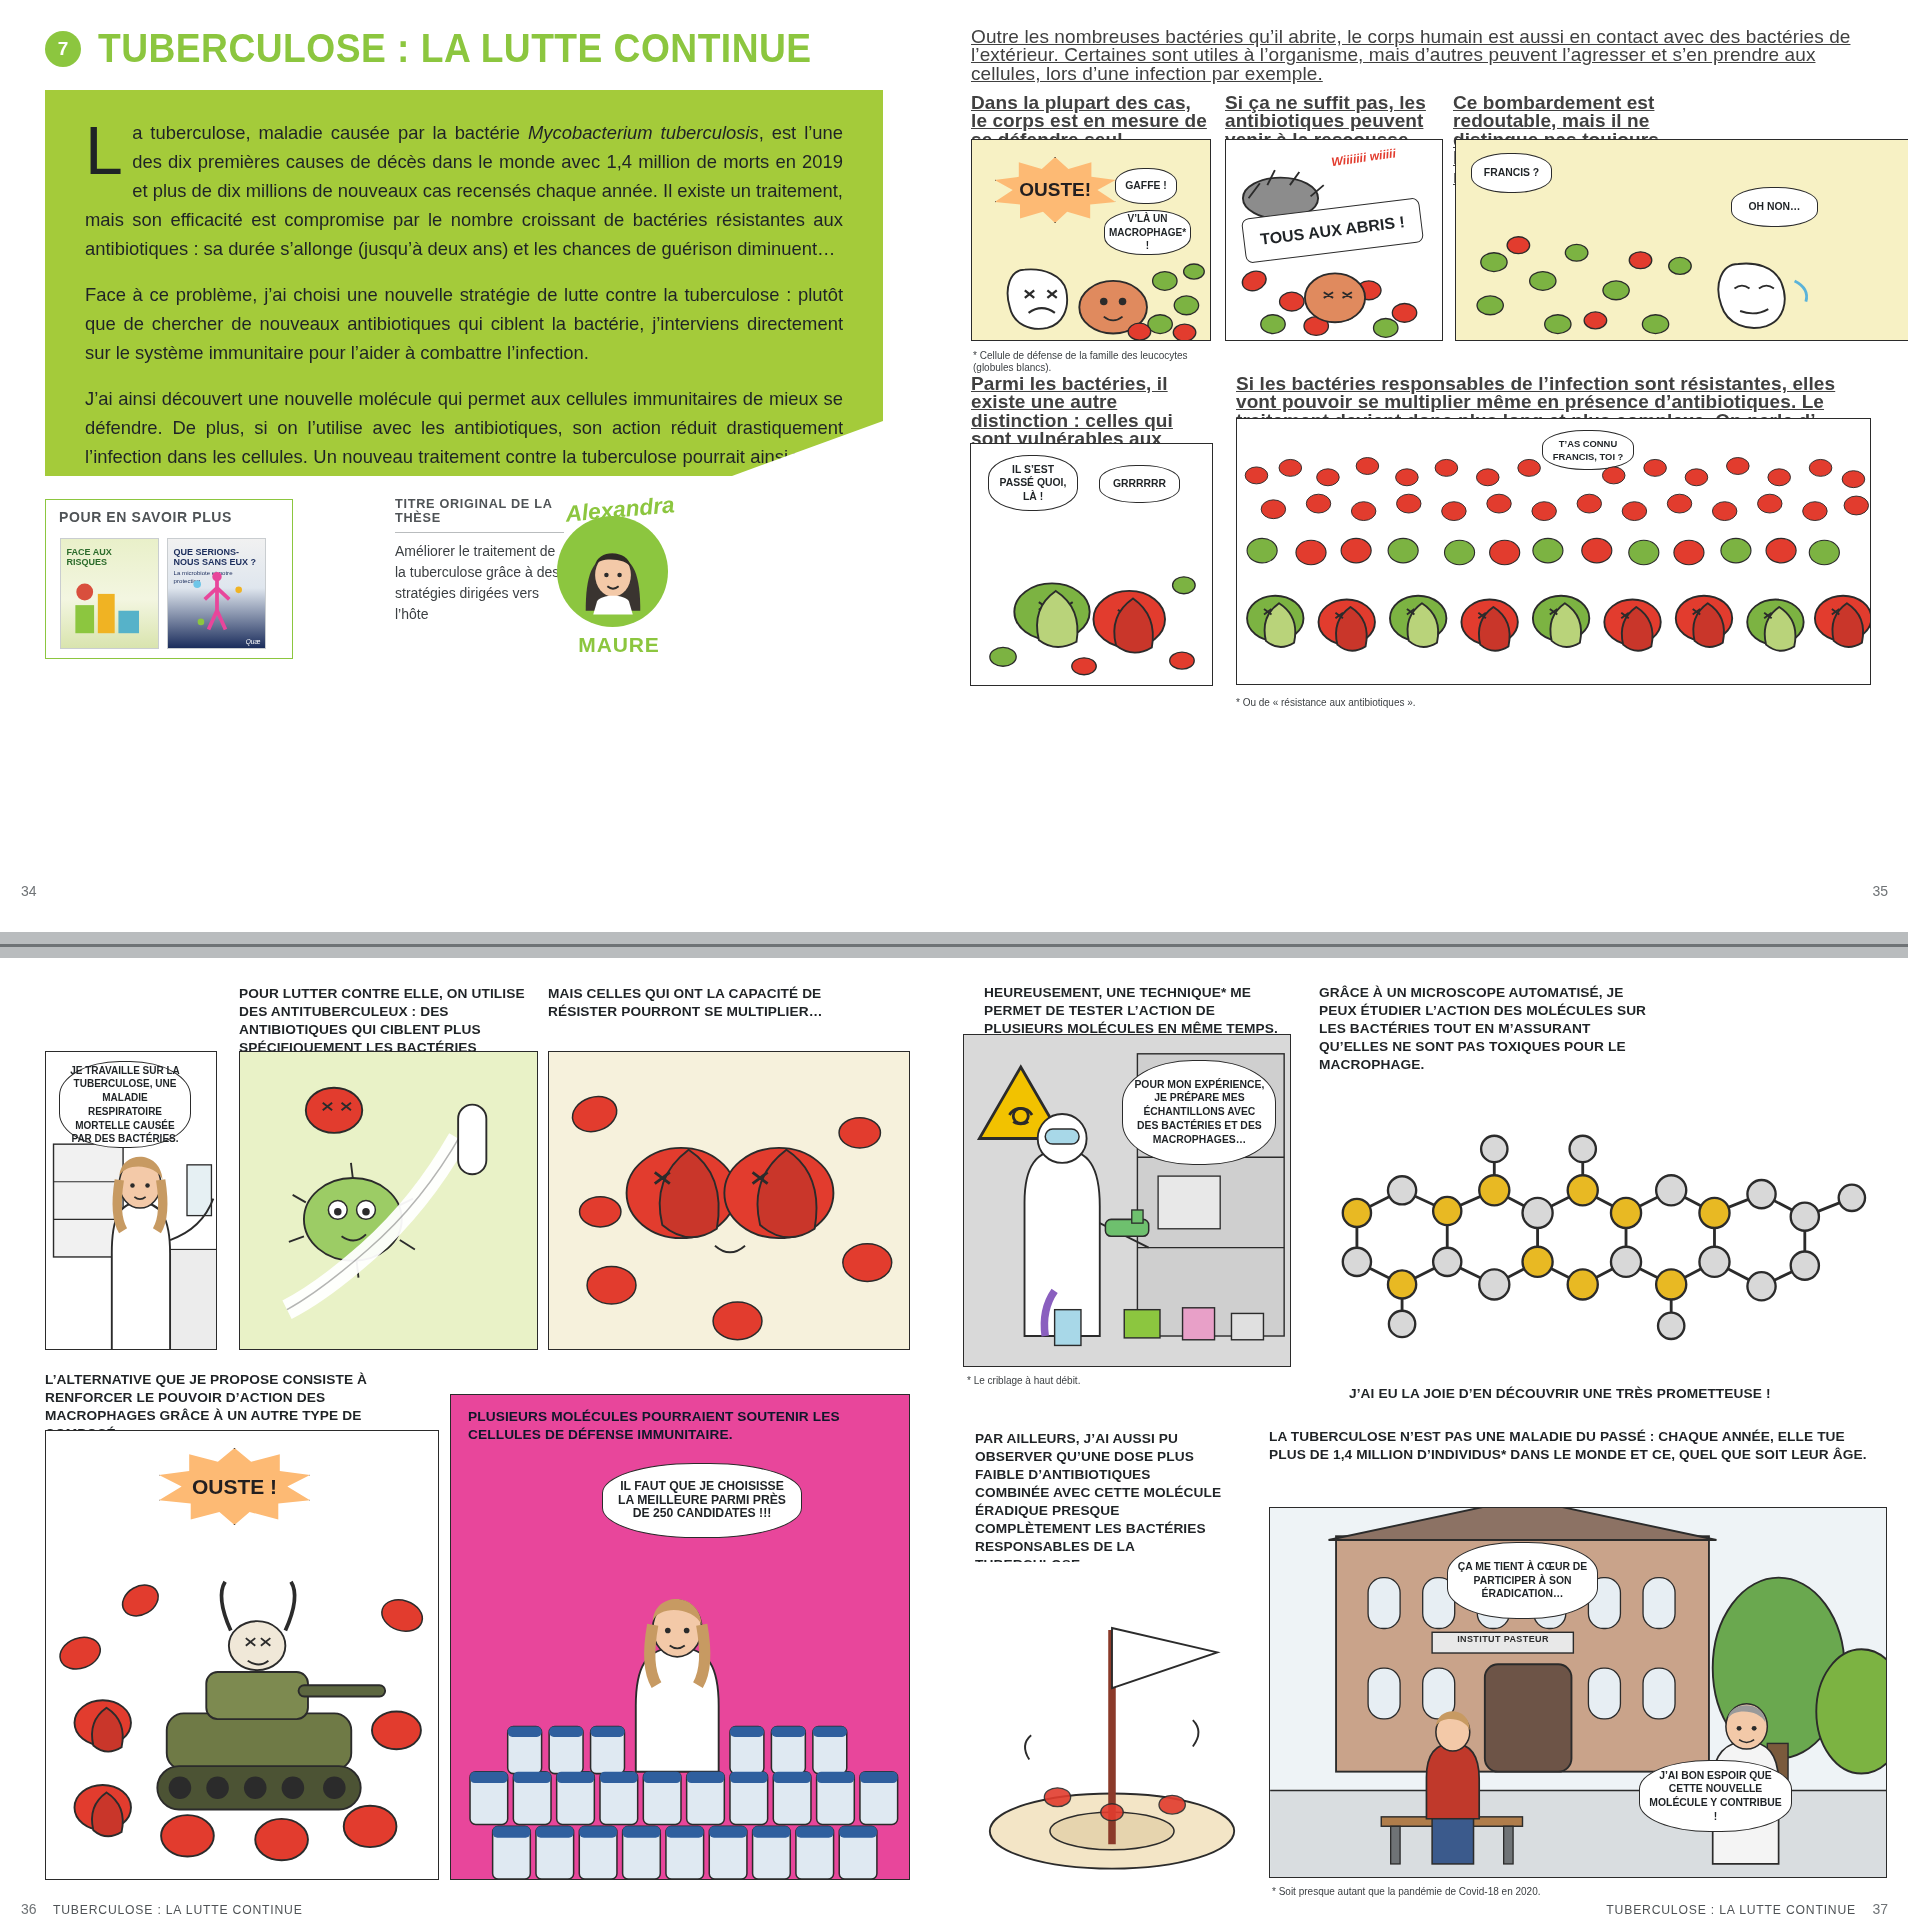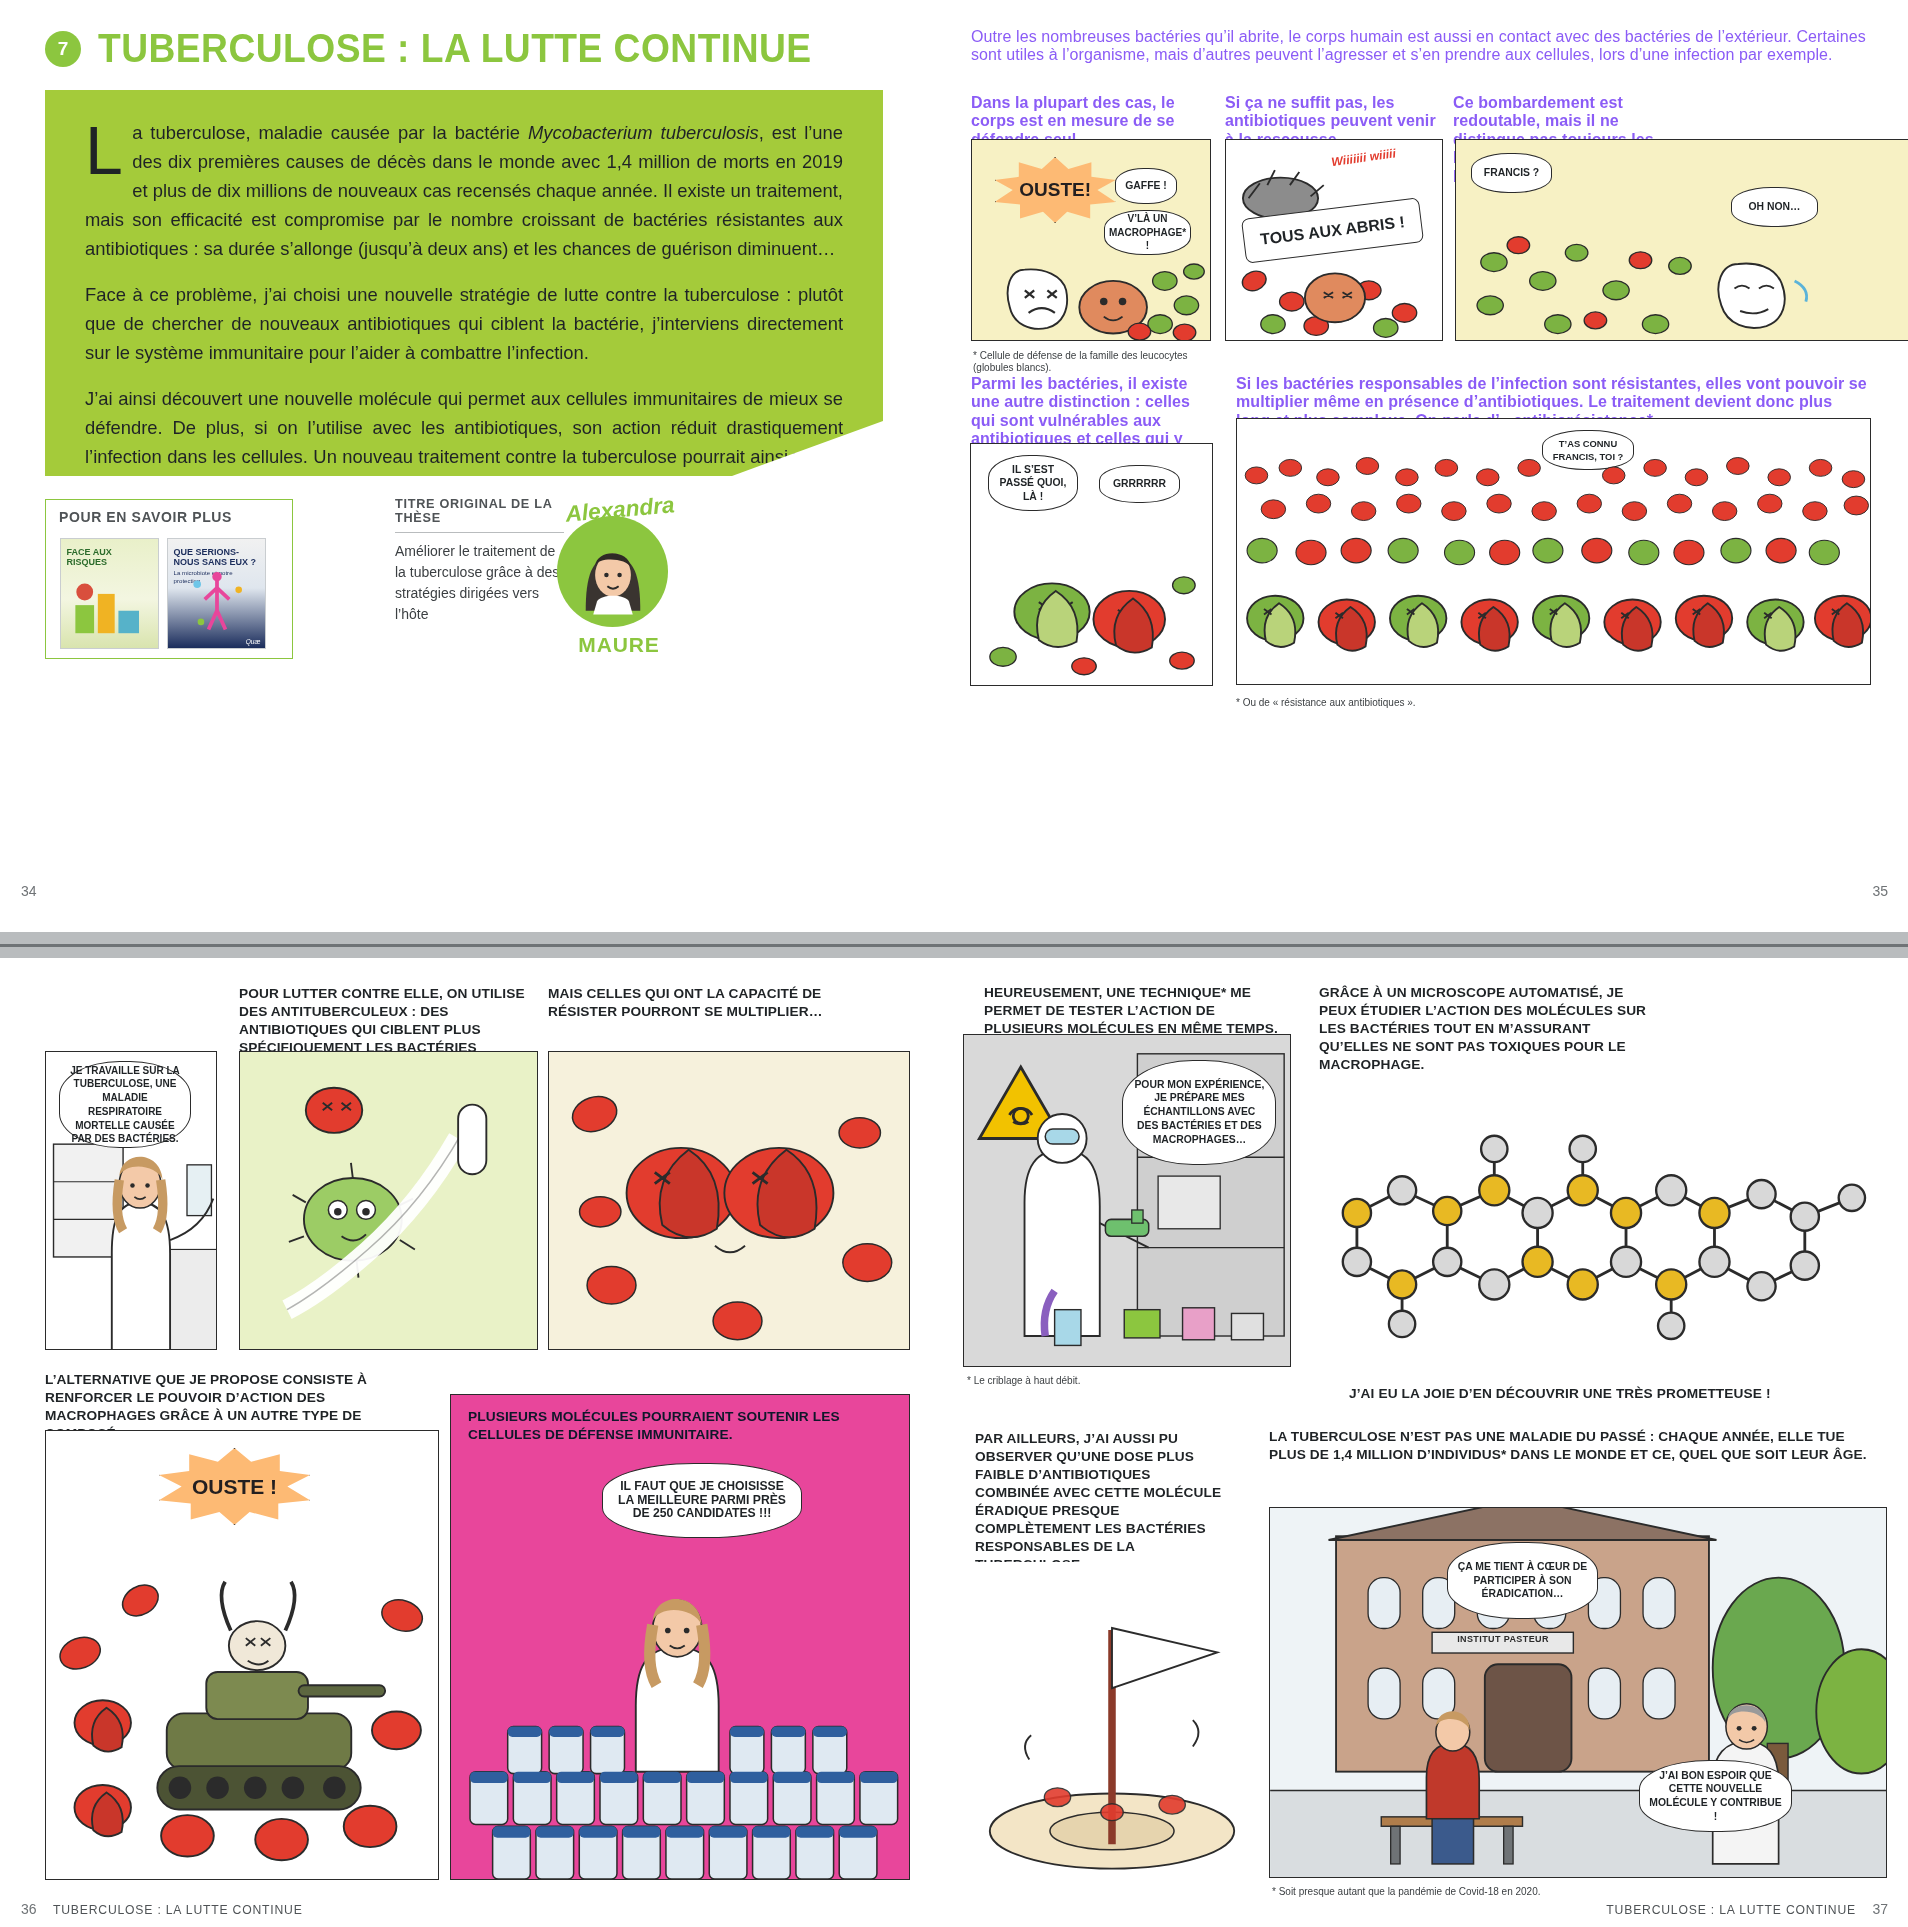--- a/index.html
+++ b/index.html
@@ -100,21 +100,21 @@
   .p-sky    { background:#eef3f6; }
 
   .bubble {
     position:absolute; background:#fff; border:1.5px solid #2b2b2b; border-radius:46% 46% 46% 46%/40% 40% 40% 40%;
     display:flex; align-items:center; justify-content:center; text-align:center;
     padding:5.6px 8.5px; font-size:11.8px; line-height:13.7px; font-weight:bold; color:#1f2326;
   }
   .bubble.rect { border-radius:7.5px; }
   .caption-note { position:absolute; font-size:10px; line-height:11.8px; color:#3b3f42; }
 
-  .intro-text { position:absolute; font-size:16px; line-height:18.4px; color:#8b5cf6; letter-spacing:0.1px; }
+  .intro-text { position:absolute; font-size:19px; line-height:18.4px; color:#404040; letter-spacing:0.1px;text-decoration:underline; }
   .lead-bold { font-weight:bold; }
 
   
   .page36 { position:absolute; left:0; top:0; width:954px; height:969px; background:#fff; }
   .page37 { position:absolute; left:954px; top:0; width:955px; height:969px; background:#fff; }
   .starburst {
     position:absolute; background:#fdba74; border:1.9px solid #2b2b2b;
     clip-path: polygon(50% 0%, 61% 18%, 80% 8%, 80% 30%, 100% 35%, 85% 50%, 100% 68%, 79% 72%, 79% 93%, 60% 83%, 50% 100%, 40% 83%, 21% 93%, 21% 72%, 0 68%, 15% 50%, 0 35%, 20% 30%, 20% 8%, 39% 18%);
     display:flex; align-items:center; justify-content:center; font-weight:bold;
   }

